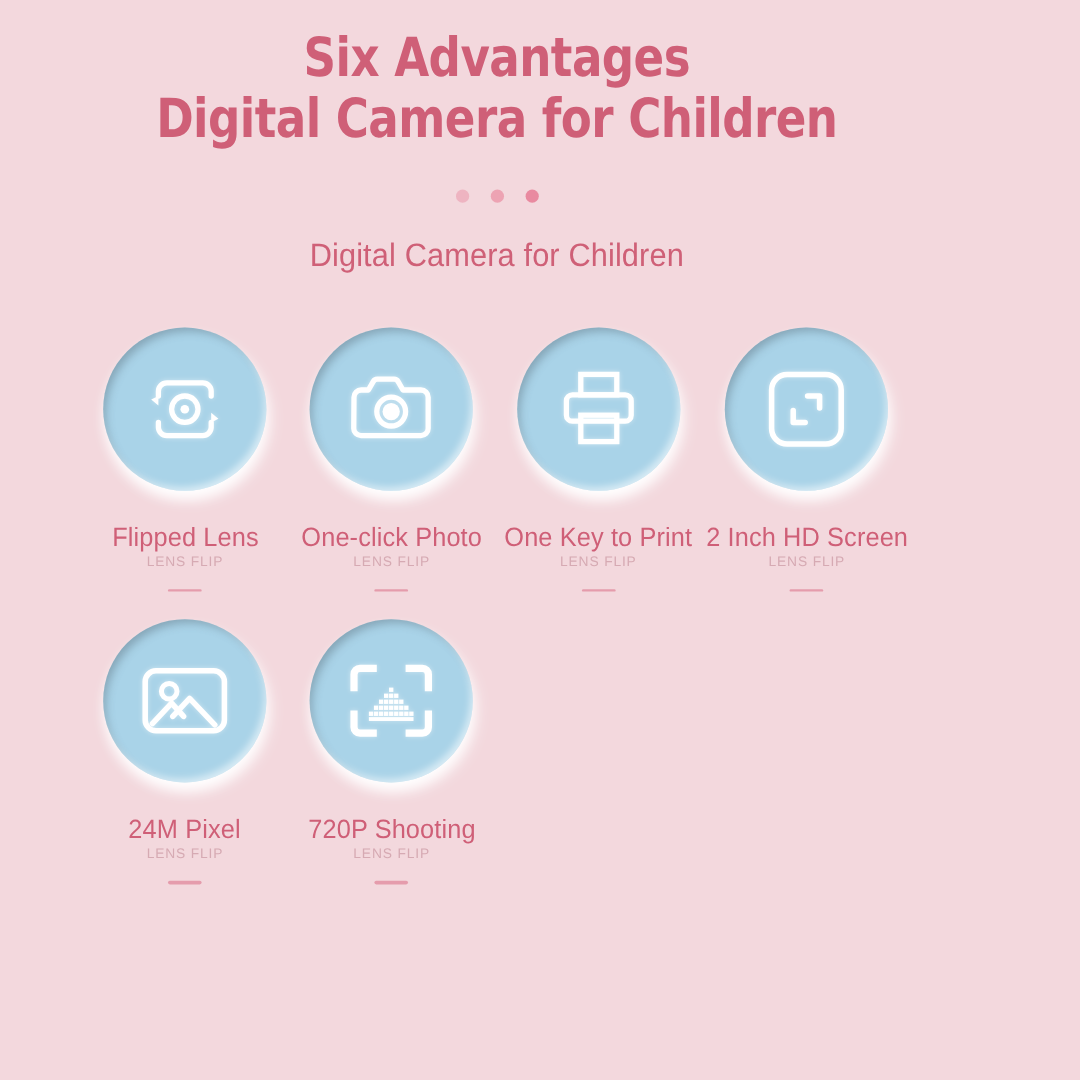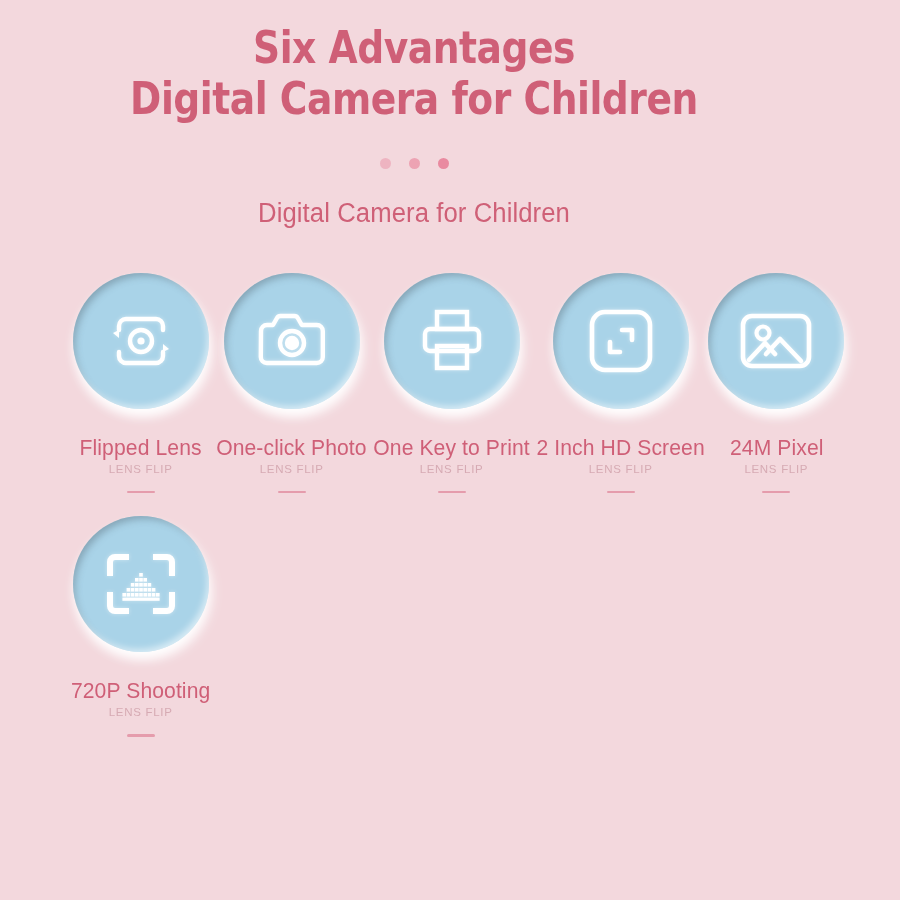--- a/index.html
+++ b/index.html
@@ -65,21 +65,21 @@
     font-weight: 400;
     letter-spacing: 0.1px;
     font-family: "Liberation Sans", sans-serif;
     transform: scaleX(0.95);
   }
 
   
   .grid {
     margin-top: 44px;
     display: grid;
-    grid-template-columns: repeat(5, 1fr);
+    grid-template-columns: repeat(4, 1fr);
     row-gap: 23px;
     padding: 0 68px;
     box-sizing: border-box;
   }
 
   .cell {
     display: flex;
     flex-direction: column;
     align-items: center;
   }

